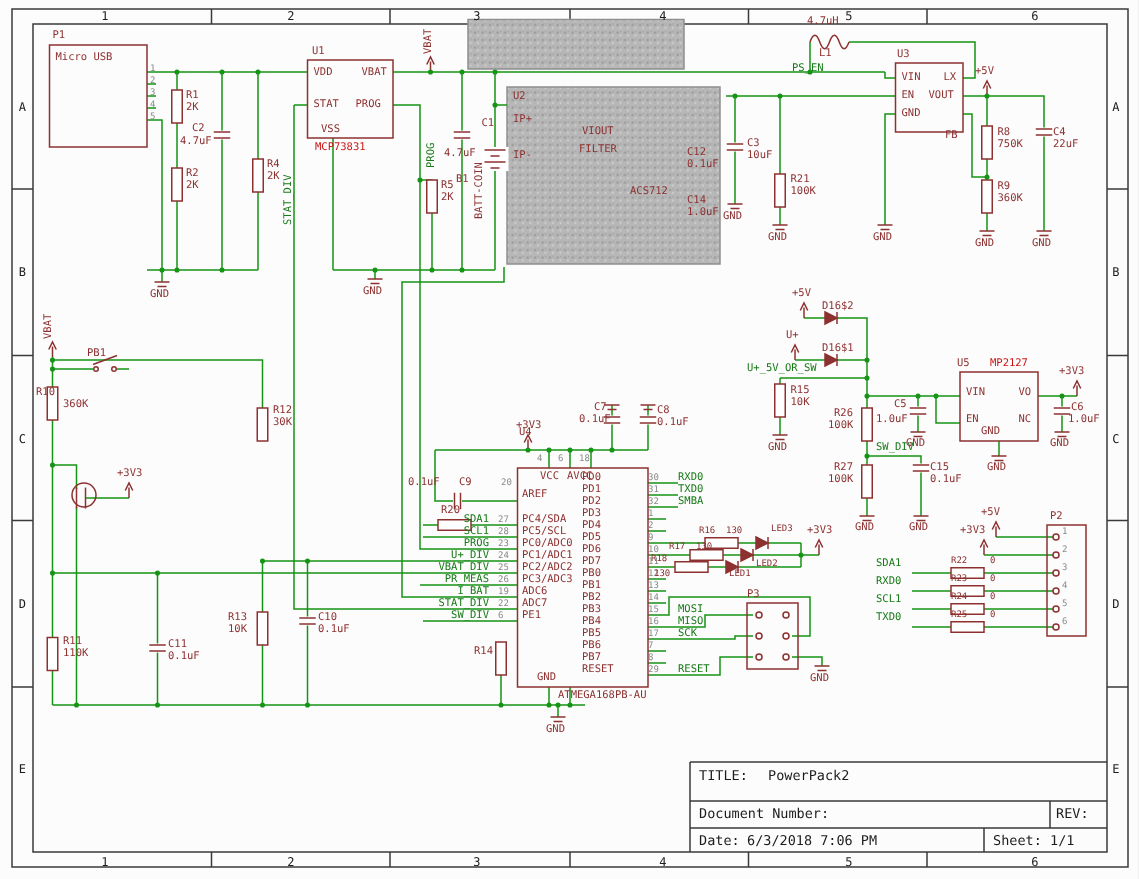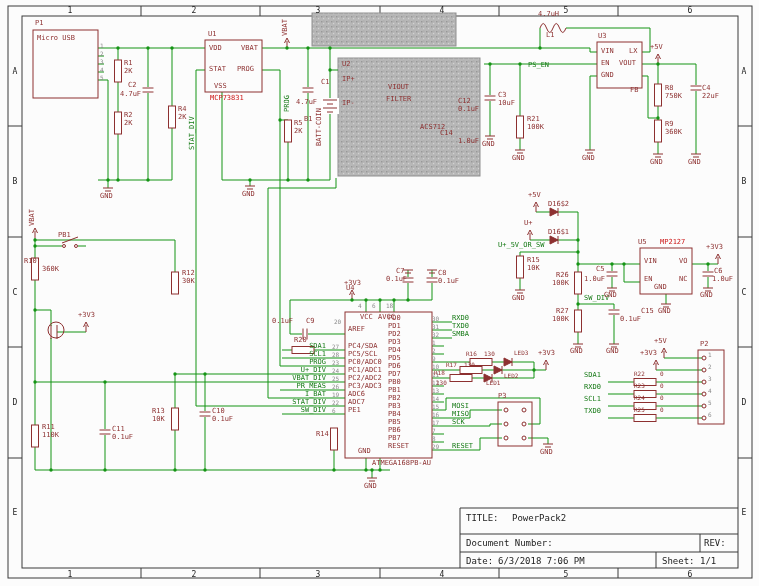--- a/index.html
+++ b/index.html
@@ -349,33 +349,33 @@
 <span class="t m" style="left:242px;top:191px">GND</span>
 
 <span class="t m" style="left:342px;top:61px">U2</span>
 <span class="t m" style="left:420px;top:124px">ACS712</span>
 <span class="t m" style="left:388px;top:84px">VIOUT</span>
 <span class="t m" style="left:386px;top:96px">FILTER</span>
 <span class="t m" style="left:342px;top:76px">IP+</span>
 <span class="t m" style="left:342px;top:100px">IP-</span>
 <span class="t m" style="left:458px;top:98px">C12</span>
 <span class="t m" style="left:458px;top:106px">0.1uF</span>
-<span class="t m" style="left:440px;top:130px">C14</span>
+<span class="t m" style="left:458px;top:130px">C14</span>
 <span class="t m" style="left:458px;top:138px">1.0uF</span>
 
 <span class="t m" style="left:538px;top:11px">4.7uH</span>
 <span class="t m" style="left:546px;top:32px">L1</span>
 <span class="t m" style="left:598px;top:33px">U3</span>
 <span class="t m" style="left:601px;top:48px">VIN</span>
 <span class="t m" style="left:629px;top:48px">LX</span>
 <span class="t m" style="left:601px;top:60px">EN</span>
 <span class="t m" style="left:619px;top:60px">VOUT</span>
 <span class="t m" style="left:601px;top:72px">GND</span>
 <span class="t m" style="left:630px;top:87px">FB</span>
-<span class="t n" style="left:528px;top:62px">PS_EN</span>
+<span class="t n" style="left:528px;top:42px">PS_EN</span>
 <span class="t m" style="left:498px;top:92px">C3</span>
 <span class="t m" style="left:498px;top:100px">10uF</span>
 <span class="t m" style="left:527px;top:116px">R21</span>
 <span class="t m" style="left:527px;top:124px">100K</span>
 <span class="t m" style="left:650px;top:44px">+5V</span>
 <span class="t m" style="left:665px;top:85px">R8</span>
 <span class="t m" style="left:665px;top:93px">750K</span>
 <span class="t m" style="left:665px;top:121px">R9</span>
 <span class="t m" style="left:665px;top:129px">360K</span>
 <span class="t m" style="left:702px;top:85px">C4</span>
@@ -403,21 +403,21 @@
 <span class="t m" style="left:706px;top:244px">+3V3</span>
 <span class="t m" style="left:596px;top:266px">C5</span>
 <span class="t m" style="left:584px;top:276px">1.0uF</span>
 <span class="t m" style="left:714px;top:268px">C6</span>
 <span class="t m" style="left:712px;top:276px">1.0uF</span>
 <span class="t n" style="left:584px;top:295px">SW_DIV</span>
 <span class="t m" style="left:556px;top:272px">R26</span>
 <span class="t m" style="left:552px;top:280px">100K</span>
 <span class="t m" style="left:556px;top:308px">R27</span>
 <span class="t m" style="left:552px;top:316px">100K</span>
-<span class="t m" style="left:641px;top:308px">C15</span>
+<span class="t m" style="left:620px;top:308px">C15</span>
 <span class="t m" style="left:620px;top:316px">0.1uF</span>
 <span class="t m" style="left:512px;top:295px">GND</span>
 <span class="t m" style="left:604px;top:292px">GND</span>
 <span class="t m" style="left:700px;top:292px">GND</span>
 <span class="t m" style="left:570px;top:348px">GND</span>
 <span class="t m" style="left:606px;top:348px">GND</span>
 <span class="t m" style="left:658px;top:308px">GND</span>
 
 <span class="t m" style="left:346px;top:285px">U4</span>
 <span class="t m" style="left:372px;top:460px">ATMEGA168PB-AU</span>

